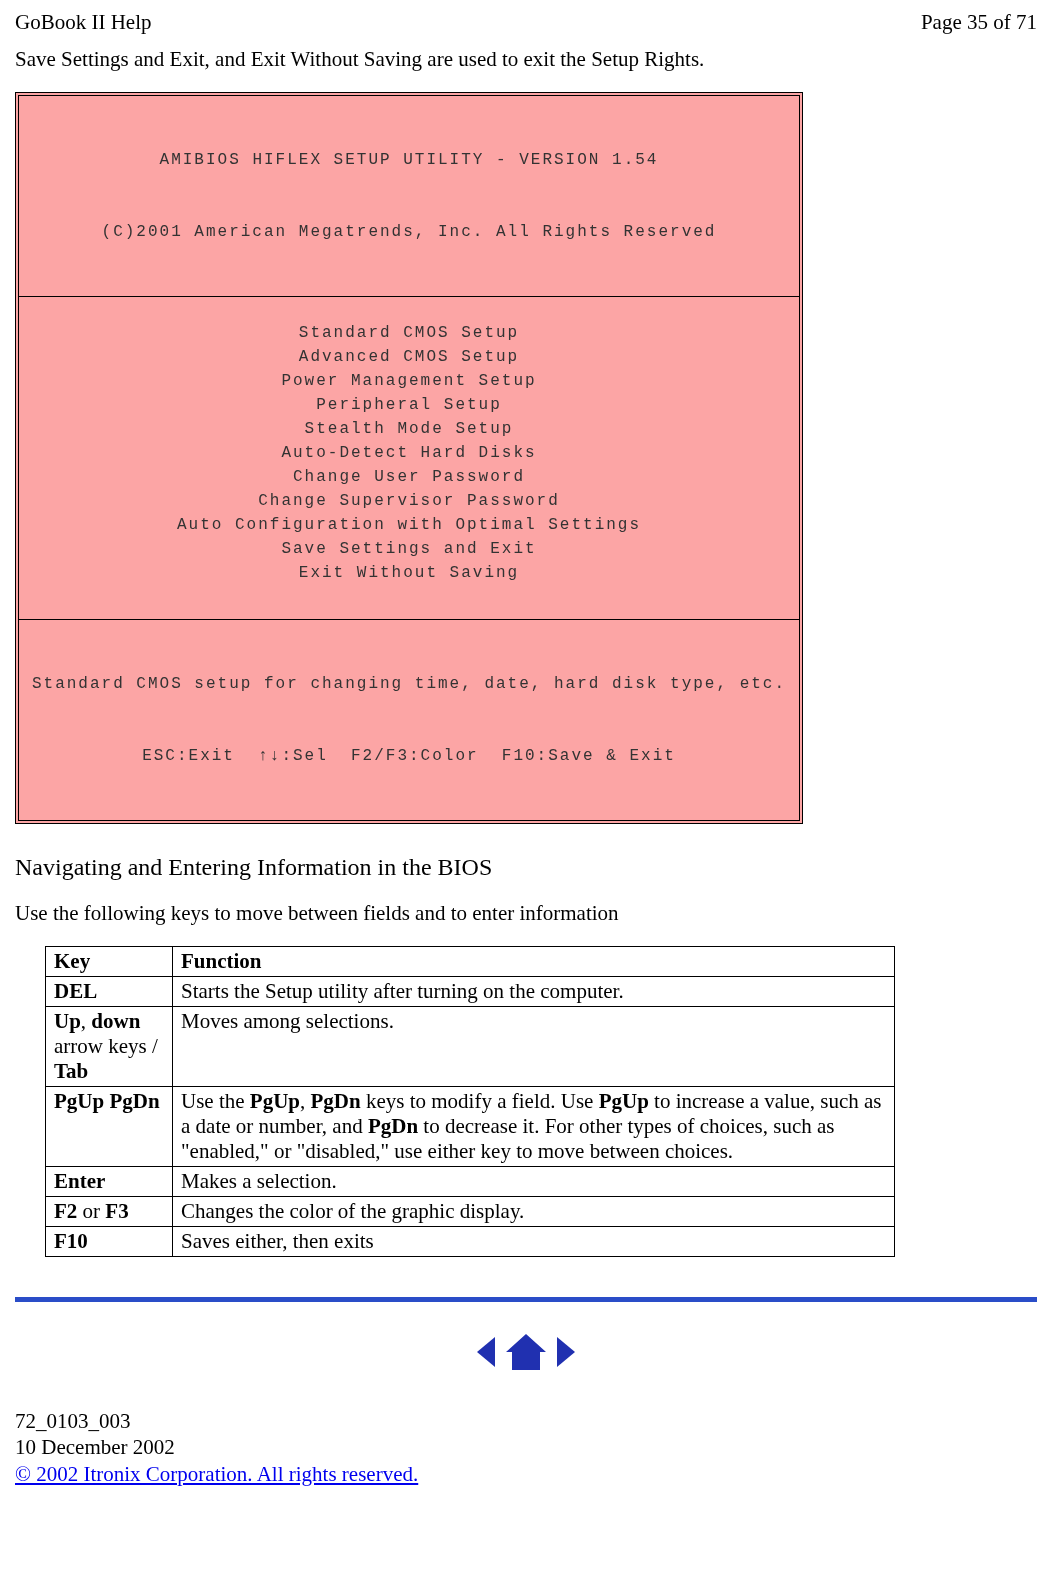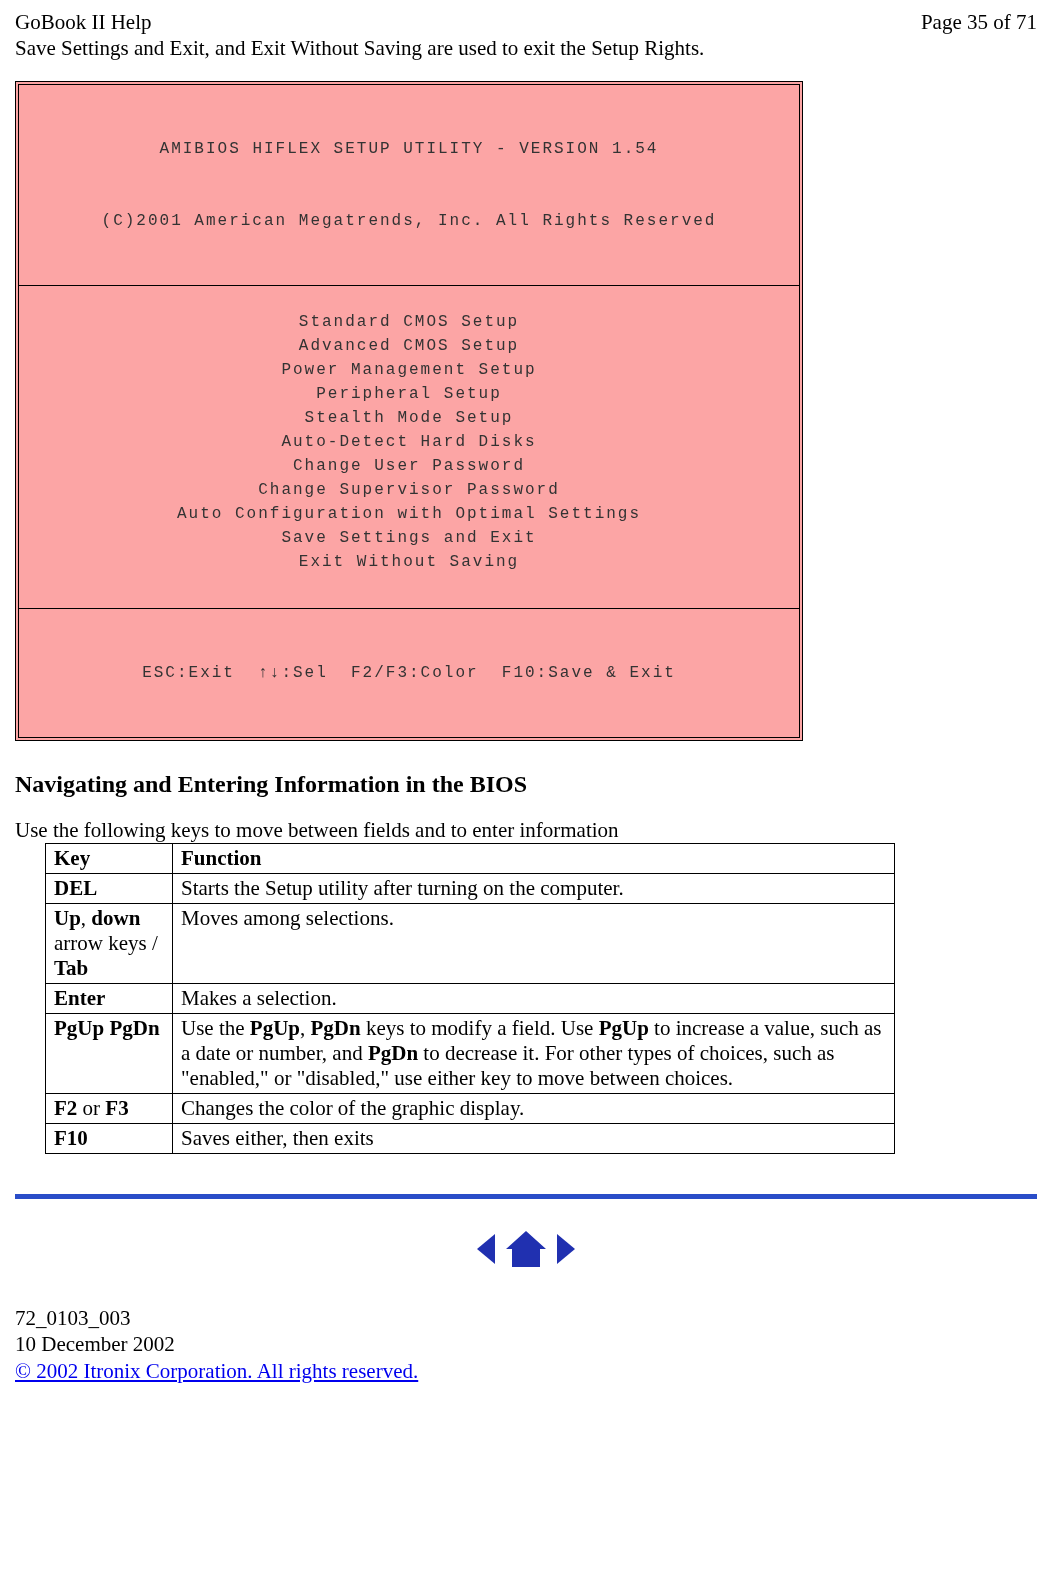--- a/index.html
+++ b/index.html
@@ -7,21 +7,21 @@
       font-size: 21px;
       margin: 0;
       padding: 10px 15px;
       width: 1022px;
       color: #000;
       background: #fff;
     }
     .top-bar {
       display: flex;
       justify-content: space-between;
-      margin-bottom: 1px;
+      margin-bottom: 12px;
     }
     .intro {
       margin-bottom: 20px;
     }
     .bios-screen {
       border: 4px double #000;
       display: inline-block;
       width: 780px;
       background: #fca5a5;
       font-family: "Courier New", monospace;
@@ -37,24 +37,25 @@
     }
     .bios-divider {
       border-top: 1px solid #000;
     }
     .bios-middle {
       min-height: 280px;
       padding: 24px 8px 18px 8px;
     }
     h3.section-head {
       font-size: 24px;
-      font-weight: bold;
+      font-weight: normal;
       margin: 30px 0 20px 0;
     }
     .subtext {
+      margin-bottom: 20px;
     }
     table.keytable {
       border-collapse: collapse;
       margin-left: 30px;
       width: 850px;
     }
     table.keytable td, table.keytable th {
       border: 1px solid #000;
       padding: 2px 8px;
       vertical-align: top;
@@ -109,20 +110,21 @@
 Power Management Setup
 Peripheral Setup
 Stealth Mode Setup
 Auto-Detect Hard Disks
 Change User Password
 Change Supervisor Password
 Auto Configuration with Optimal Settings
 Save Settings and Exit
 Exit Without Saving</div>
   <div class="bios-section bios-divider">
+    <div>Standard CMOS setup for changing time, date, hard disk type, etc.</div>
     <div>ESC:Exit  ↑↓:Sel  F2/F3:Color  F10:Save &amp; Exit</div>
   </div>
 </div>
 
 <h3 class="section-head">Navigating and Entering Information in the BIOS</h3>
 
 <div class="subtext">Use the following keys to move between fields and to enter information</div>
 
 <table class="keytable">
   <thead>
@@ -134,26 +136,26 @@
   <tbody id="key-tbody">
       <tr>
         <td><b>DEL</b></td>
         <td>Starts the Setup utility after turning on the computer.</td>
       </tr>
       <tr>
         <td><b>Up</b>, <b>down</b> arrow keys / <b>Tab</b></td>
         <td>Moves among selections.</td>
       </tr>
       <tr>
+        <td><b>PgUp PgDn</b></td>
+        <td>Use the <b>PgUp</b>, <b>PgDn</b> keys to modify a field.  Use <b>PgUp</b> to increase a value, such as a date or number, and <b>PgDn</b> to decrease it.  For other types of choices, such as "enabled," or "disabled," use either key to move between choices.</td>
+      </tr>
+      <tr>
         <td><b>Enter</b></td>
         <td>Makes a selection.</td>
-      </tr>
-      <tr>
-        <td><b>PgUp PgDn</b></td>
-        <td>Use the <b>PgUp</b>, <b>PgDn</b> keys to modify a field.  Use <b>PgUp</b> to increase a value, such as a date or number, and <b>PgDn</b> to decrease it.  For other types of choices, such as "enabled," or "disabled," use either key to move between choices.</td>
       </tr>
       <tr>
         <td><b>F2</b> or <b>F3</b></td>
         <td>Changes the color of the graphic display.</td>
       </tr>
       <tr>
         <td><b>F10</b></td>
         <td>Saves either, then exits</td>
       </tr>
     </tbody>

